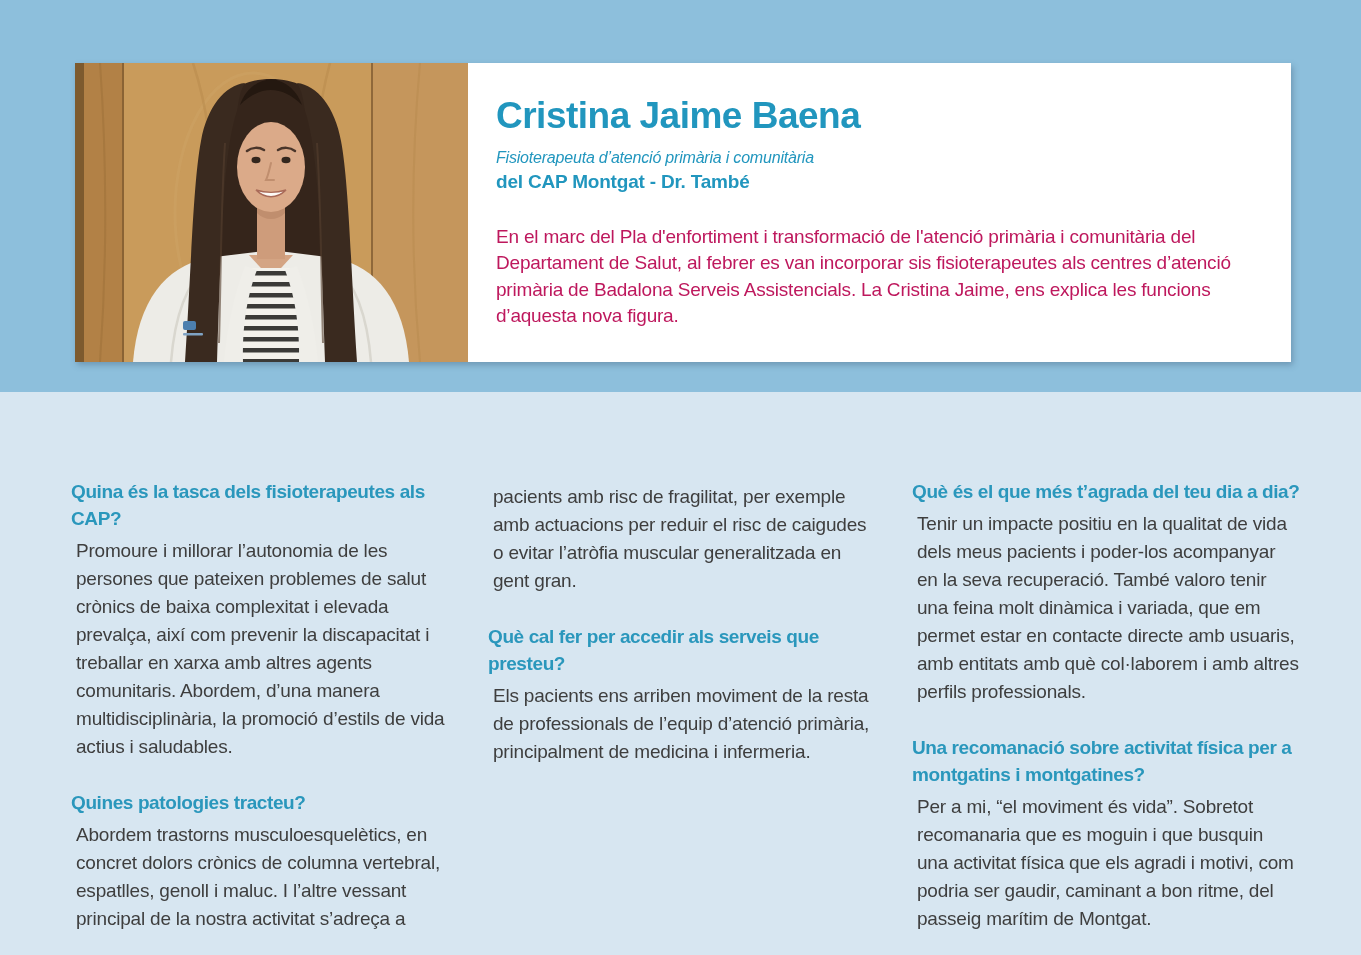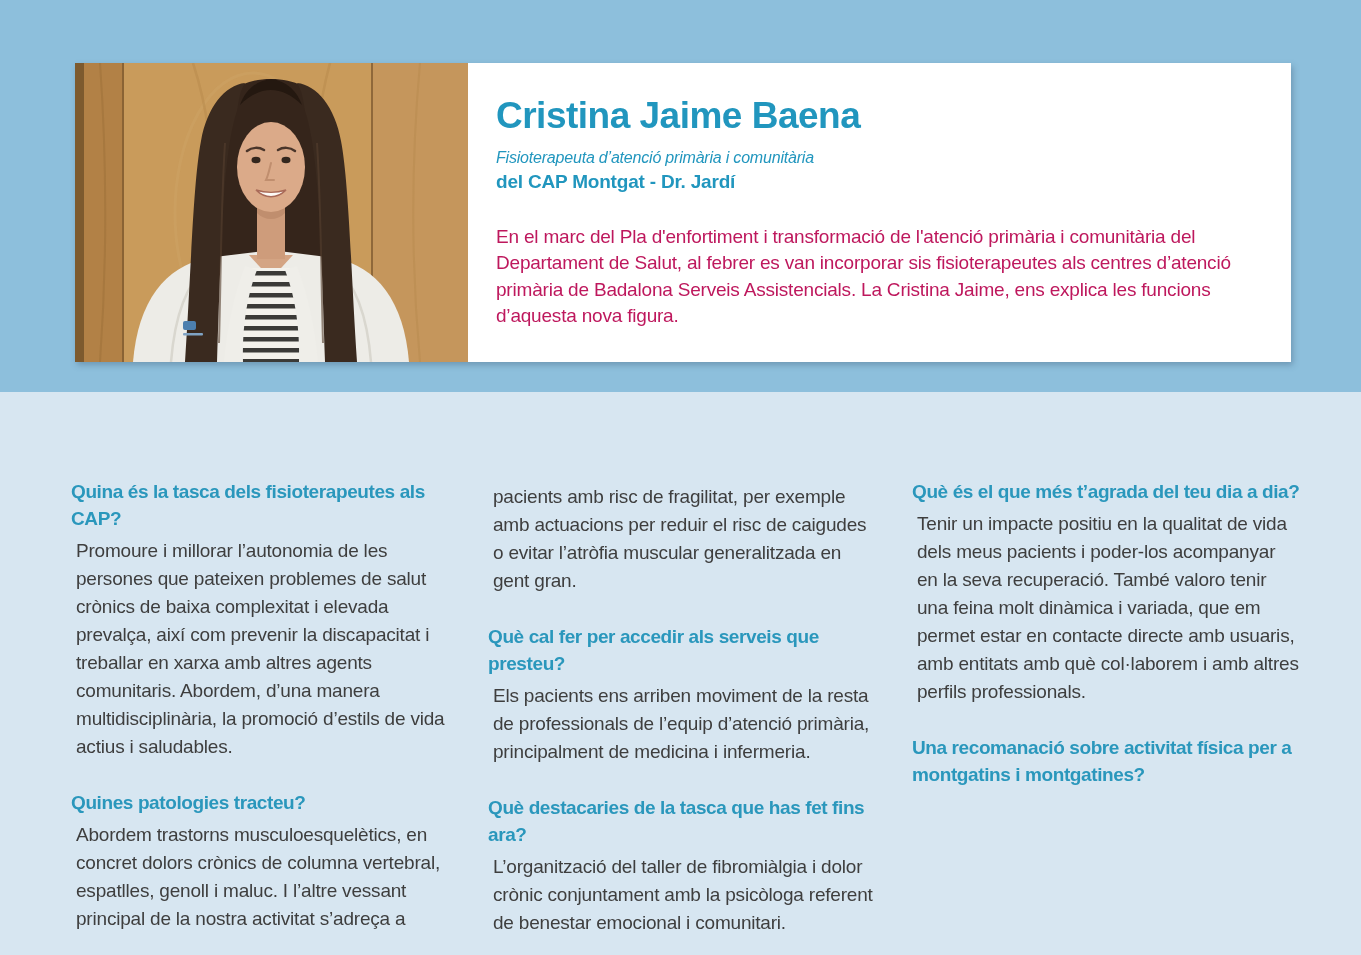--- a/index.html
+++ b/index.html
@@ -125,21 +125,21 @@
 
     <g>
       <rect x="108" y="258" width="13" height="9" rx="2" fill="#4C7FAE"></rect>
       <rect x="108" y="270" width="20" height="2.5" rx="1" fill="#7FA3C4"></rect>
     </g>
   </svg>
 
   <div class="info">
     <h1 class="name">Cristina Jaime Baena</h1>
     <p class="role">Fisioterapeuta d’atenció primària i comunitària</p>
-    <p class="workplace">del CAP Montgat  - Dr. Jardí</p>
+    <p class="workplace">del CAP Montgat  - Dr. També</p>
     <p class="intro">En el marc del Pla d'enfortiment i transformació de l'atenció primària i comunitària del Departament de Salut, al febrer es van incorporar sis fisioterapeutes als centres d’atenció primària de Badalona Serveis Assistencials. La Cristina Jaime, ens explica les funcions d’aquesta nova figura.</p>
   </div>
 </div>
 
 <div class="col col-1">
   <div class="qa-block">
     <h3 class="q">Quina és la tasca dels fisioterapeutes als CAP?</h3>
     <p class="a">Promoure i millorar l’autonomia de les persones que pateixen problemes de salut crònics de baixa complexitat i elevada prevalça, així com prevenir la discapacitat i treballar en xarxa amb altres agents comunitaris. Abordem, d’una manera multidisciplinària, la promoció d’estils de vida actius i saludables.</p>
   </div>
   <div class="qa-block">
@@ -149,27 +149,24 @@
 </div>
 
 <div class="col col-2">
   <div class="qa-block">
     <p class="a">pacients amb risc de fragilitat, per exemple amb actuacions per reduir el risc de caigudes o evitar l’atròfia muscular generalitzada en gent gran.</p>
   </div>
   <div class="qa-block">
     <h3 class="q">Què cal fer per accedir als serveis que presteu?</h3>
     <p class="a">Els pacients ens arriben moviment de la resta de professionals de l’equip d’atenció primària, principalment de medicina i infermeria.</p>
   </div>
-  <div class="qa-block">
-    <h3 class="q">Què destacaries de la tasca que has fet fins ara?</h3>
-    <p class="a">L’organització del taller de fibromiàlgia i dolor crònic conjuntament amb la psicòloga referent de benestar emocional i comunitari.</p>
-  </div>
 </div>
 
 <div class="col col-3">
   <div class="qa-block">
     <h3 class="q">Què és el que més t’agrada del teu dia a dia?</h3>
     <p class="a">Tenir un impacte positiu en la qualitat de vida dels meus pacients i poder-los acompanyar en la seva recuperació. També valoro tenir una feina molt dinàmica i variada, que em permet estar en contacte directe amb usuaris, amb entitats amb què col·laborem i amb altres perfils professionals.</p>
   </div>
   <div class="qa-block">
     <h3 class="q">Una recomanació sobre activitat física per a montgatins i montgatines?</h3>
+    <p class="a">Per a mi, “el moviment és vida”. Sobretot recomanaria que es moguin i que busquin una activitat física que els agradi i motivi, com podria ser gaudir, caminant a bon ritme, del passeig marítim de Montgat.</p>
   </div>
 </div>
 
 </body></html>

